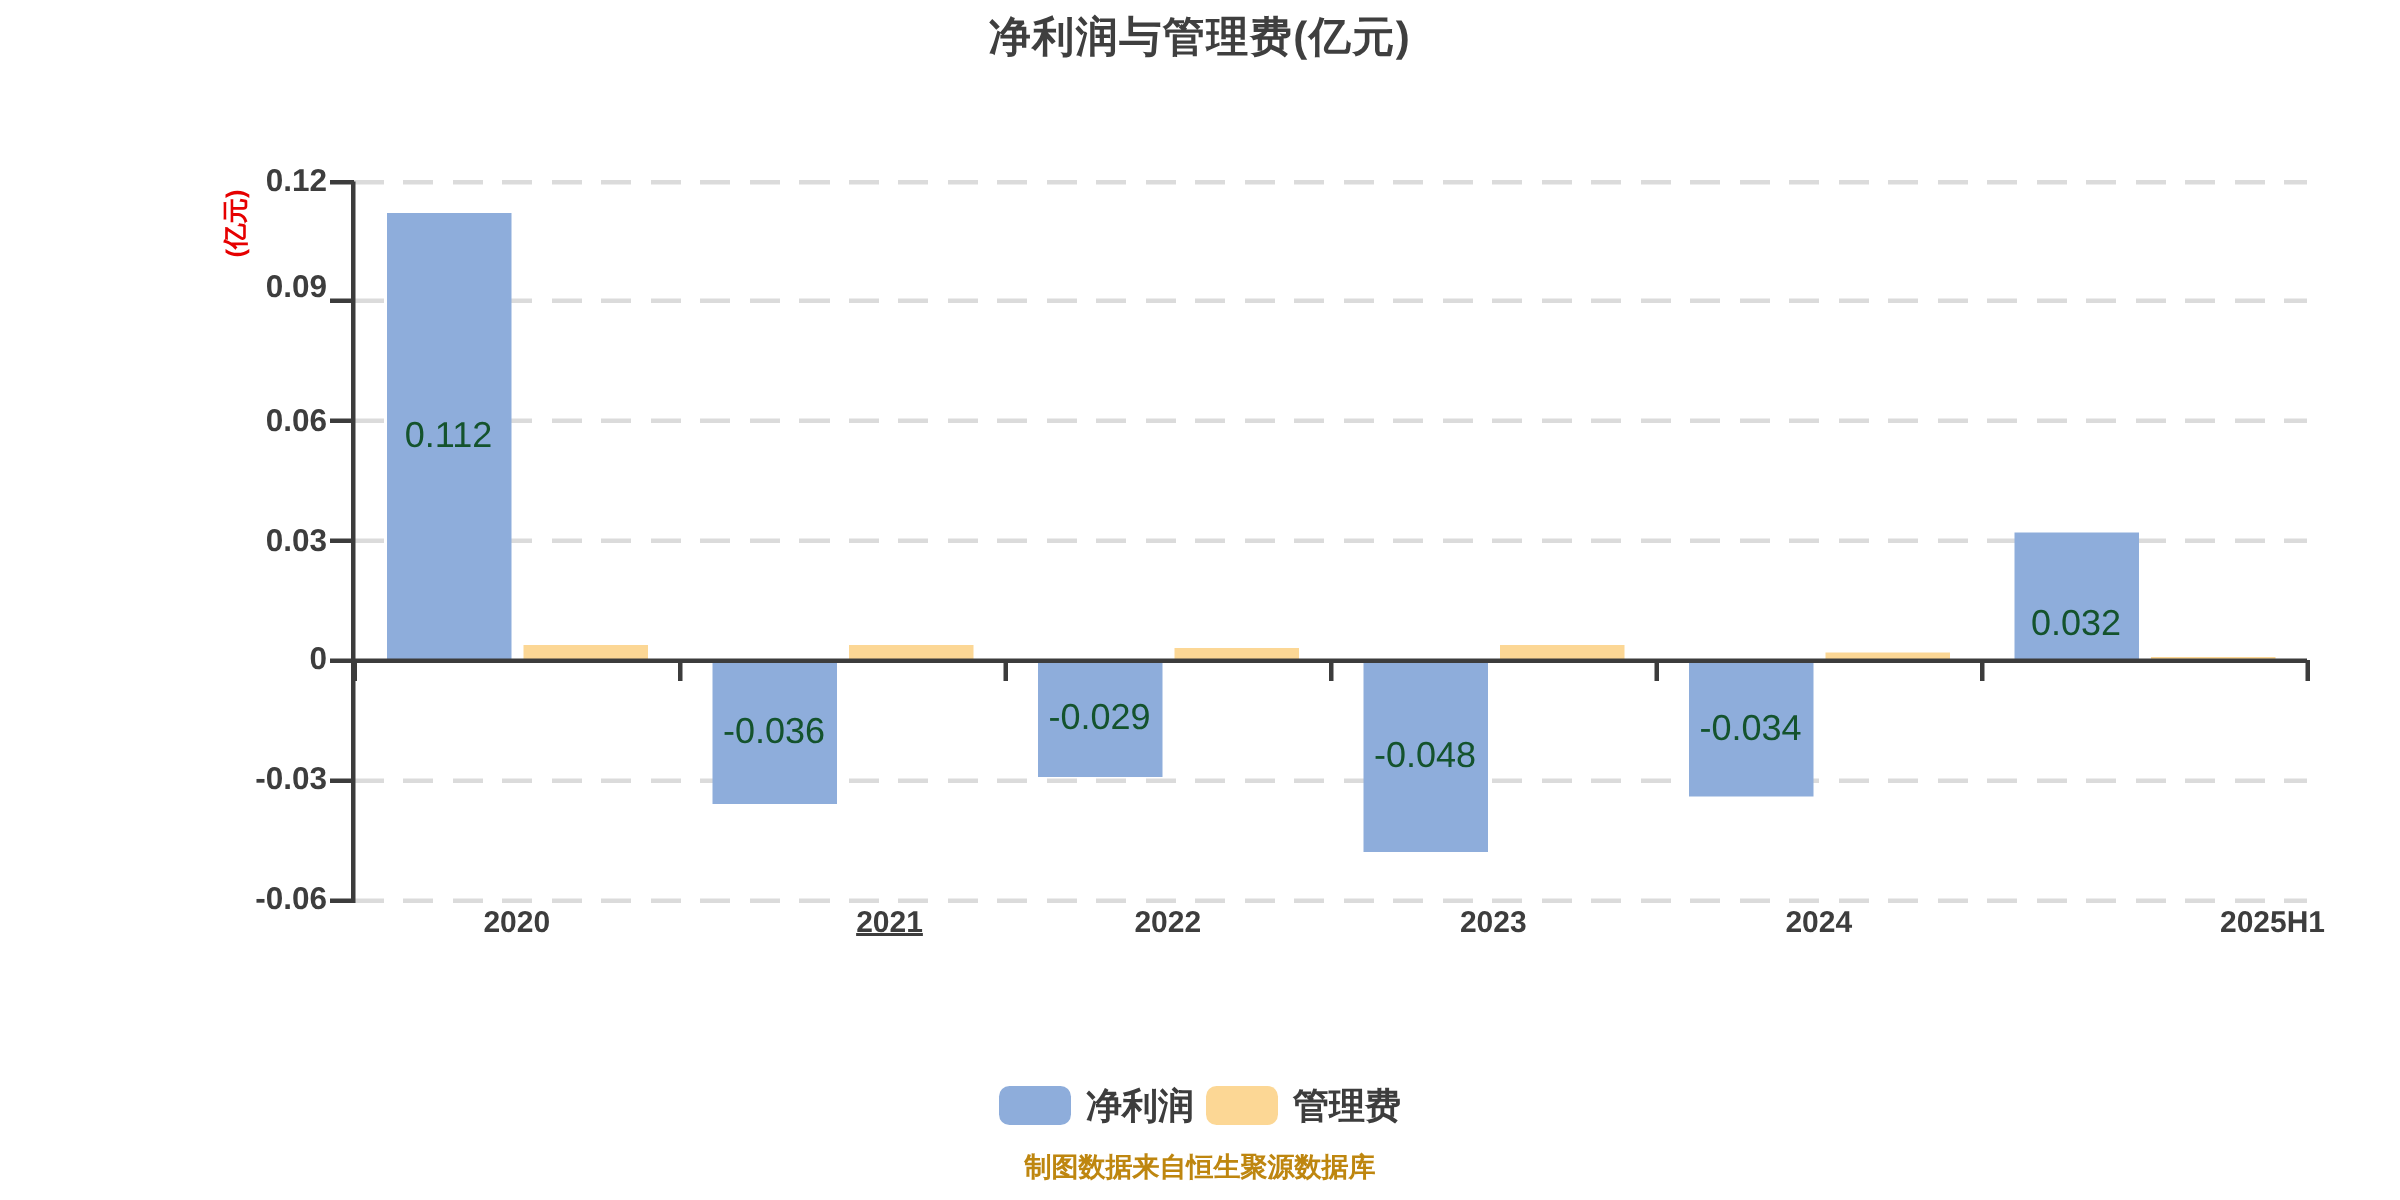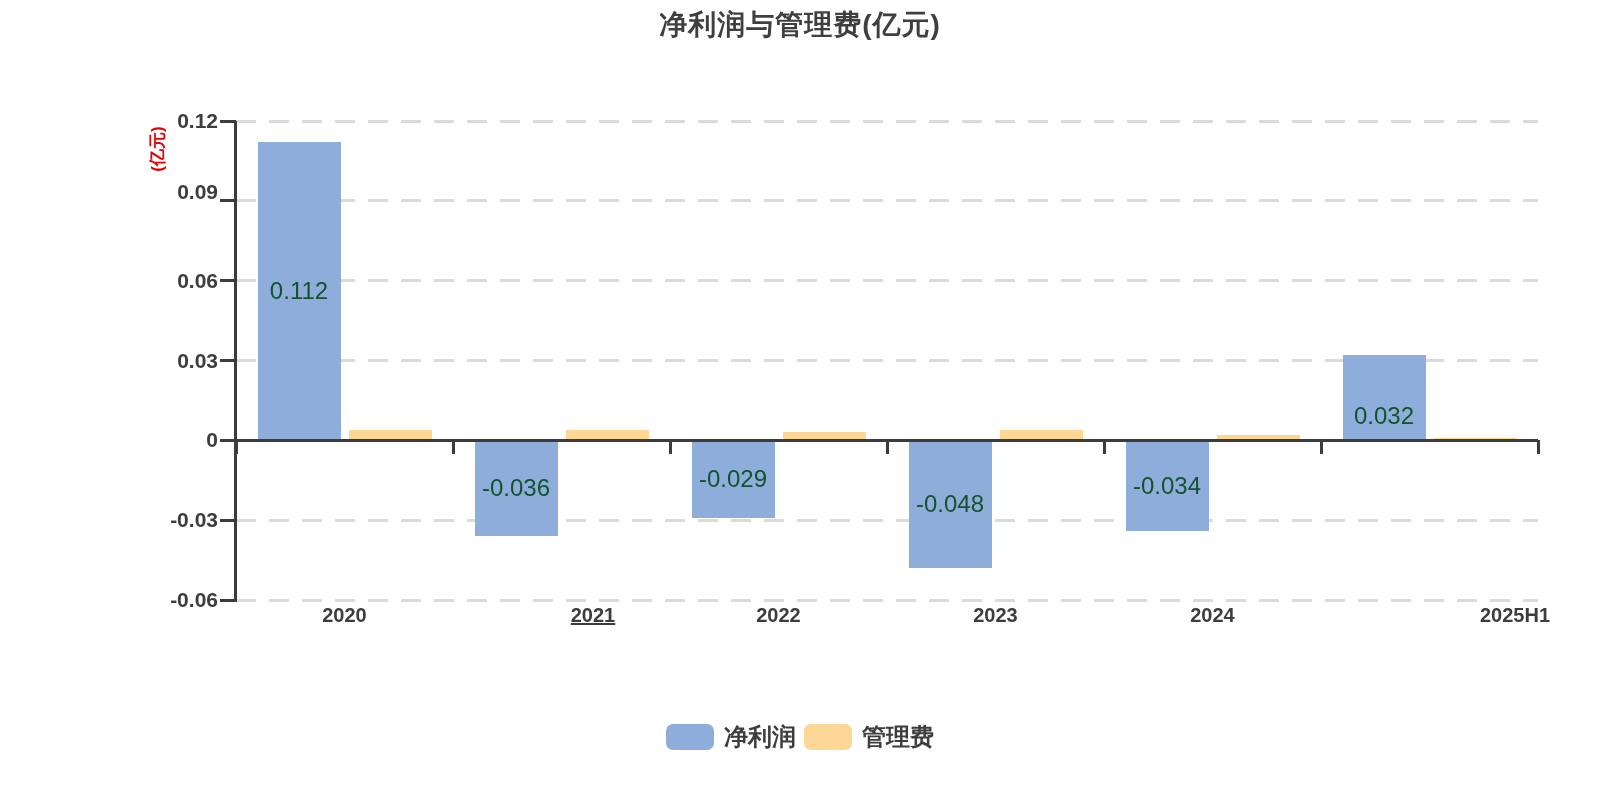--- a/index.html
+++ b/index.html
@@ -141,14 +141,15 @@
     <div class="legend-item">
       <span class="legend-swatch" id="legend-swatch-0" style="background: rgb(142, 173, 219);"></span>
       <span class="legend-label">净利润</span>
     </div>
     <div class="legend-item">
       <span class="legend-swatch" id="legend-swatch-1" style="background: rgb(252, 215, 149);"></span>
       <span class="legend-label">管理费</span>
     </div>
   </div>
 
+  <div class="footer-note">制图数据来自恒生聚源数据库</div>
 
 </div>
 
 </body></html>

